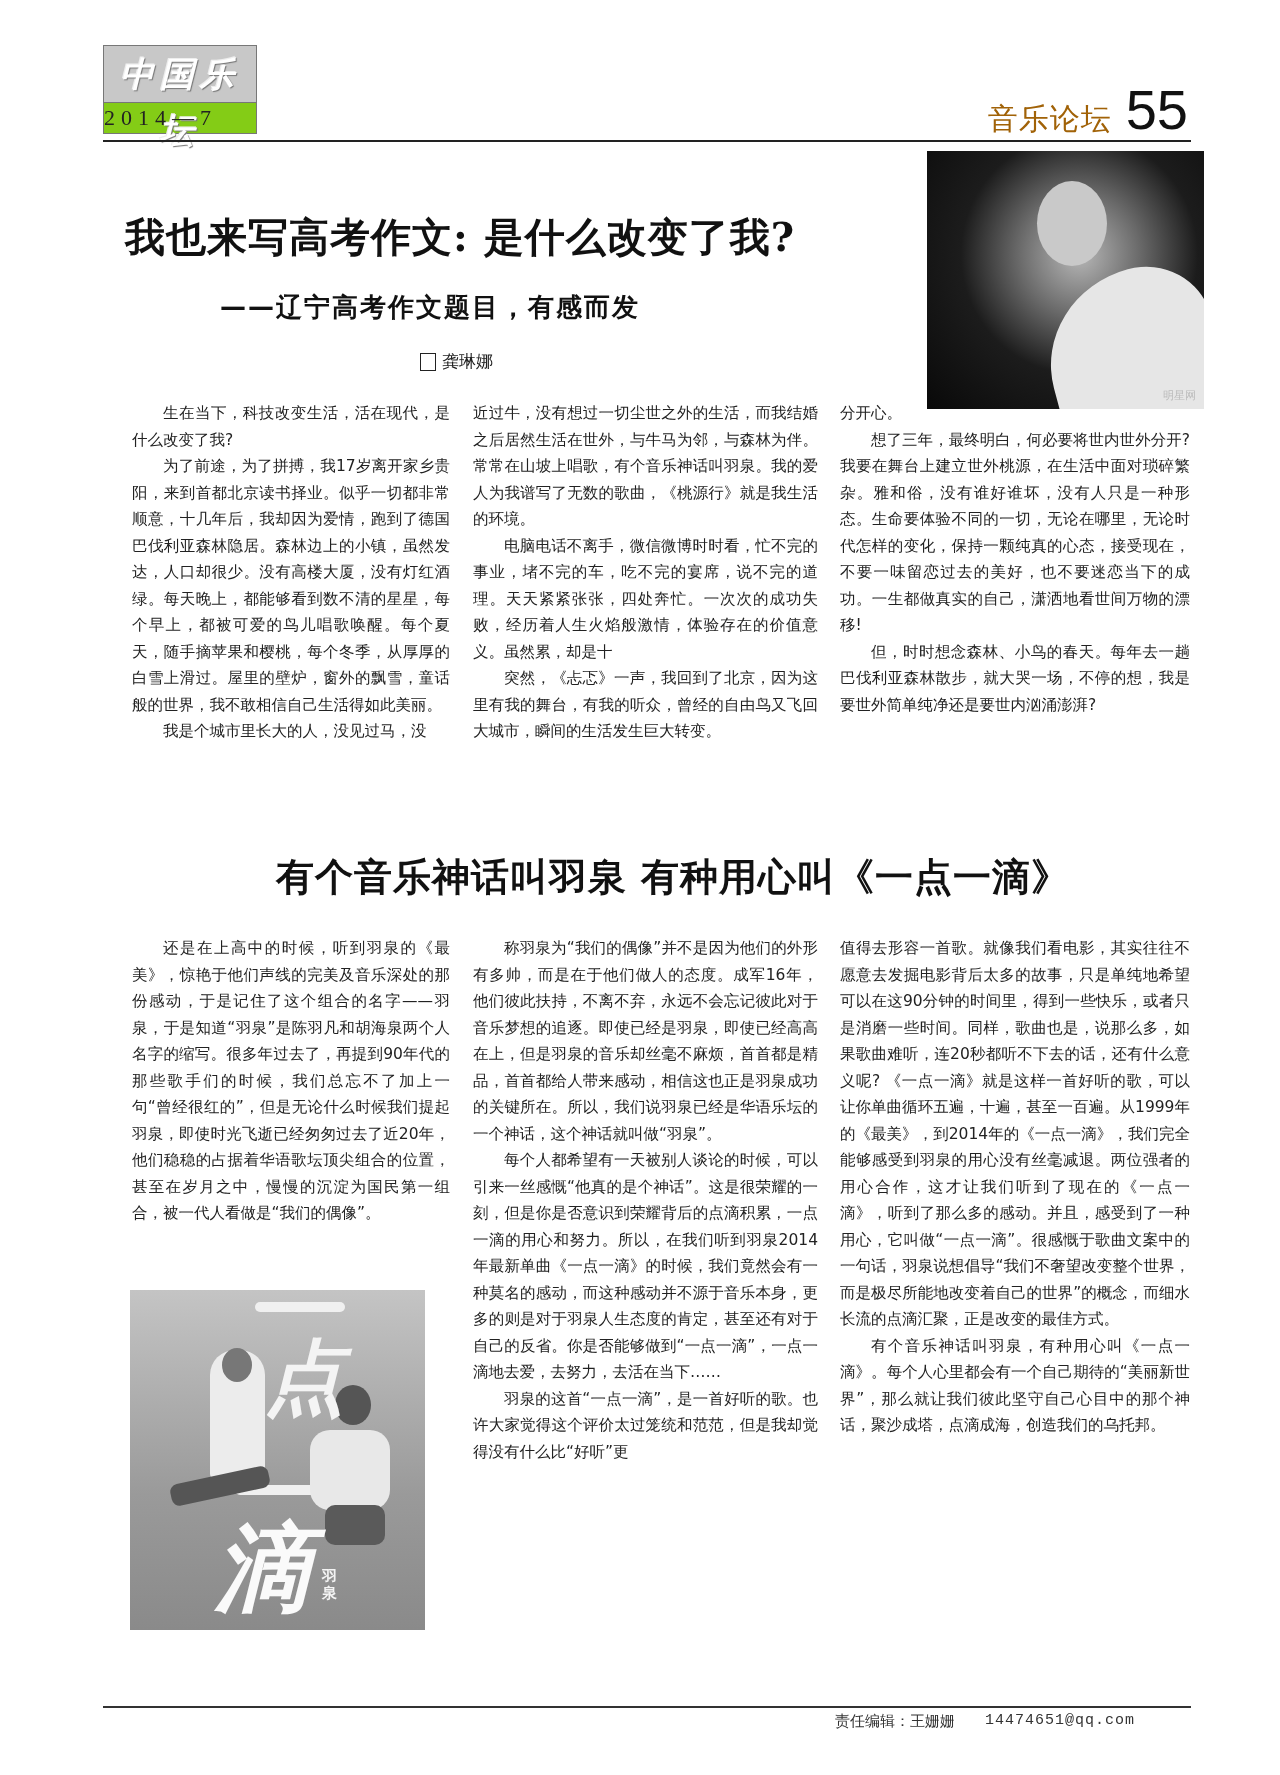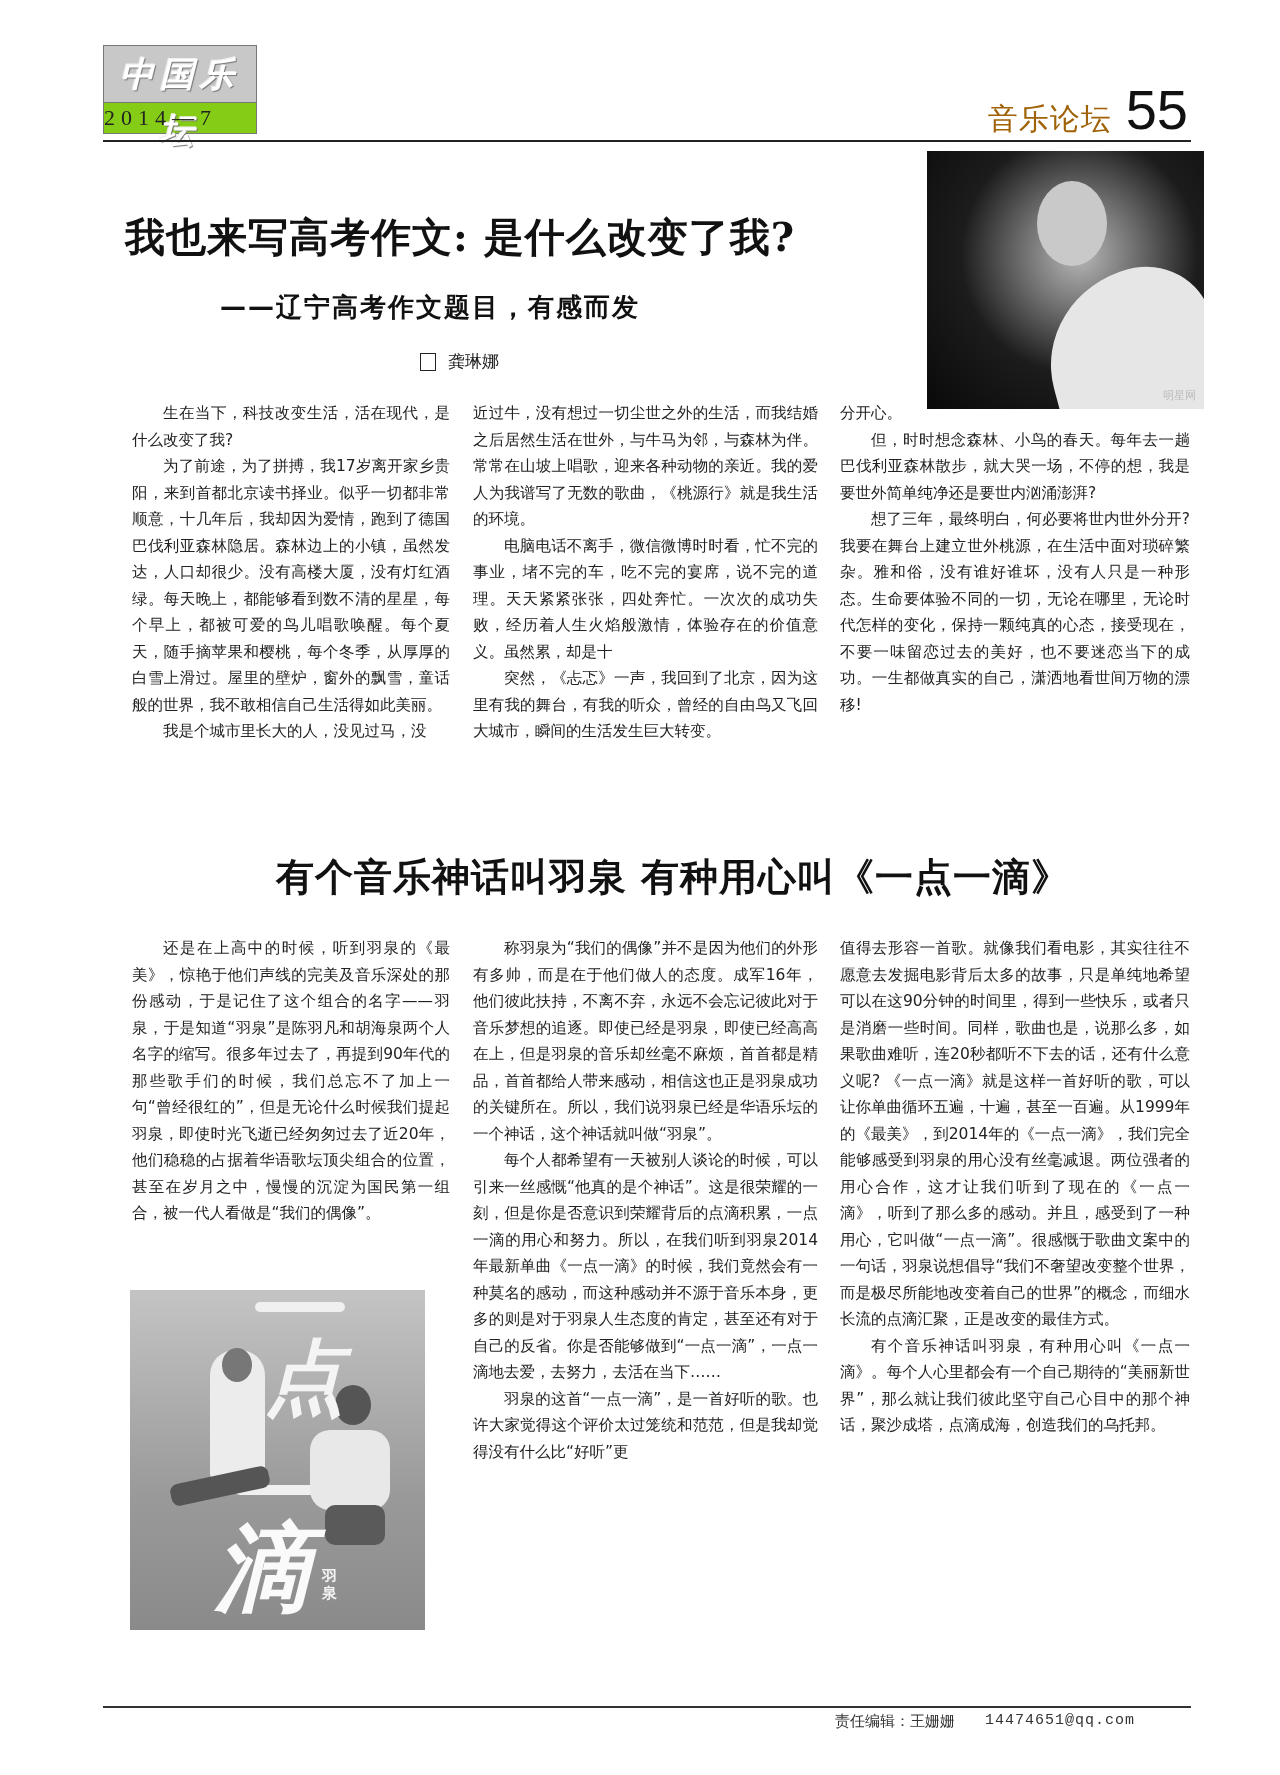--- a/index.html
+++ b/index.html
@@ -16,21 +16,21 @@
               font-size: 22px; line-height: 30px; letter-spacing: 6px; text-align: left; color: #222; }
 
   .section { right: 92px; top: 82px; display: flex; align-items: baseline; gap: 14px; }
   .section-label { font-size: 30px; font-weight: normal; color: #a16207; letter-spacing: 1px; }
   .page-num { font-size: 56px; color: #111; font-family: "Liberation Sans", sans-serif; line-height: 1; }
   .top-rule { left: 103px; top: 140px; width: 1088px; height: 2px; background: #222; }
 
   
   .title1 { left: 125px; top: 210px; font-family: "DejaVu Serif", serif; font-weight: bold; font-size: 40px; color: #111; letter-spacing: 1px; }
   .sub1 { left: 220px; top: 290px; font-weight: bold; font-size: 26px; color: #111; letter-spacing: 2px; }
-  .author1 { left: 420px; top: 350px; font-family: "DejaVu Serif", serif; font-size: 17px; color: #222; display: flex; align-items: center; gap: 12px; }
+  .author1 { left: 420px; top: 350px; font-family: "DejaVu Serif", serif; font-size: 17px; color: #222; display: flex; align-items: center; gap: 6px; }
   .author1 .box { width: 14px; height: 16px; border: 1px solid #222; display: inline-block; }
 
   .photo1 { left: 927px; top: 151px; width: 265px; height: 258px; background: radial-gradient(ellipse at 55% 40%, #b8b8b8 0%, #6a6a6a 28%, #1c1c1c 55%, #090909 100%); overflow: hidden; padding-left: 12px; }
   .photo1 .fig { position: absolute; left: 120px; top: 120px; width: 170px; height: 160px; background: #e6e6e6; border-radius: 60% 40% 0 0; transform: rotate(-15deg); }
   .photo1 .face { position: absolute; left: 110px; top: 30px; width: 70px; height: 85px; background: #c9c9c9; border-radius: 50%; }
   .photo1 .wm { position: absolute; right: 8px; bottom: 6px; font-size: 11px; color: #bbb; }
 
   .col { font-size: 15.5px; line-height: 26.5px; color: #222; text-align: justify; }
   .col p { margin: 0; text-indent: 2em; }
   .col p.noindent { text-indent: 0; }
@@ -86,28 +86,28 @@
   <div class="face"></div>
   <span class="wm">明星网</span>
 </div>
 
 <div class="abs col a1c1">
   <p>生在当下，科技改变生活，活在现代，是什么改变了我?</p>
   <p>为了前途，为了拼搏，我17岁离开家乡贵阳，来到首都北京读书择业。似乎一切都非常顺意，十几年后，我却因为爱情，跑到了德国巴伐利亚森林隐居。森林边上的小镇，虽然发达，人口却很少。没有高楼大厦，没有灯红酒绿。每天晚上，都能够看到数不清的星星，每个早上，都被可爱的鸟儿唱歌唤醒。每个夏天，随手摘苹果和樱桃，每个冬季，从厚厚的白雪上滑过。屋里的壁炉，窗外的飘雪，童话般的世界，我不敢相信自己生活得如此美丽。</p>
   <p>我是个城市里长大的人，没见过马，没</p>
 </div>
 <div class="abs col a1c2">
-  <p class="noindent">近过牛，没有想过一切尘世之外的生活，而我结婚之后居然生活在世外，与牛马为邻，与森林为伴。常常在山坡上唱歌，迎来各种动物的亲近。我的爱人为我谱写了无数的歌曲，《桃源行》就是我生活的环境。</p>
+  <p class="noindent">近过牛，没有想过一切尘世之外的生活，而我结婚之后居然生活在世外，与牛马为邻，与森林为伴。常常在山坡上唱歌，有个音乐神话叫羽泉。我的爱人为我谱写了无数的歌曲，《桃源行》就是我生活的环境。</p>
   <p>电脑电话不离手，微信微博时时看，忙不完的事业，堵不完的车，吃不完的宴席，说不完的道理。天天紧紧张张，四处奔忙。一次次的成功失败，经历着人生火焰般激情，体验存在的价值意义。虽然累，却是十</p>
   <p>突然，《忐忑》一声，我回到了北京，因为这里有我的舞台，有我的听众，曾经的自由鸟又飞回大城市，瞬间的生活发生巨大转变。</p>
 </div>
 <div class="abs col a1c3">
   <p class="noindent">分开心。</p>
+  <p>想了三年，最终明白，何必要将世内世外分开? 我要在舞台上建立世外桃源，在生活中面对琐碎繁杂。雅和俗，没有谁好谁坏，没有人只是一种形态。生命要体验不同的一切，无论在哪里，无论时代怎样的变化，保持一颗纯真的心态，接受现在，不要一味留恋过去的美好，也不要迷恋当下的成功。一生都做真实的自己，潇洒地看世间万物的漂移!</p>
   <p>但，时时想念森林、小鸟的春天。每年去一趟巴伐利亚森林散步，就大哭一场，不停的想，我是要世外简单纯净还是要世内汹涌澎湃?</p>
-  <p>想了三年，最终明白，何必要将世内世外分开? 我要在舞台上建立世外桃源，在生活中面对琐碎繁杂。雅和俗，没有谁好谁坏，没有人只是一种形态。生命要体验不同的一切，无论在哪里，无论时代怎样的变化，保持一颗纯真的心态，接受现在，不要一味留恋过去的美好，也不要迷恋当下的成功。一生都做真实的自己，潇洒地看世间万物的漂移!</p>
 </div>
 
 <div class="abs title2">有个音乐神话叫羽泉 有种用心叫《一点一滴》</div>
 
 <div class="abs col a2c1">
   <p>还是在上高中的时候，听到羽泉的《最美》，惊艳于他们声线的完美及音乐深处的那份感动，于是记住了这个组合的名字——羽泉，于是知道“羽泉”是陈羽凡和胡海泉两个人名字的缩写。很多年过去了，再提到90年代的那些歌手们的时候，我们总忘不了加上一句“曾经很红的”，但是无论什么时候我们提起羽泉，即使时光飞逝已经匆匆过去了近20年，他们稳稳的占据着华语歌坛顶尖组合的位置，甚至在岁月之中，慢慢的沉淀为国民第一组合，被一代人看做是“我们的偶像”。</p>
 </div>
 
 <div class="abs photo2">
   <div class="bar" style="left:125px; top:12px; width:90px; height:10px;"></div>

